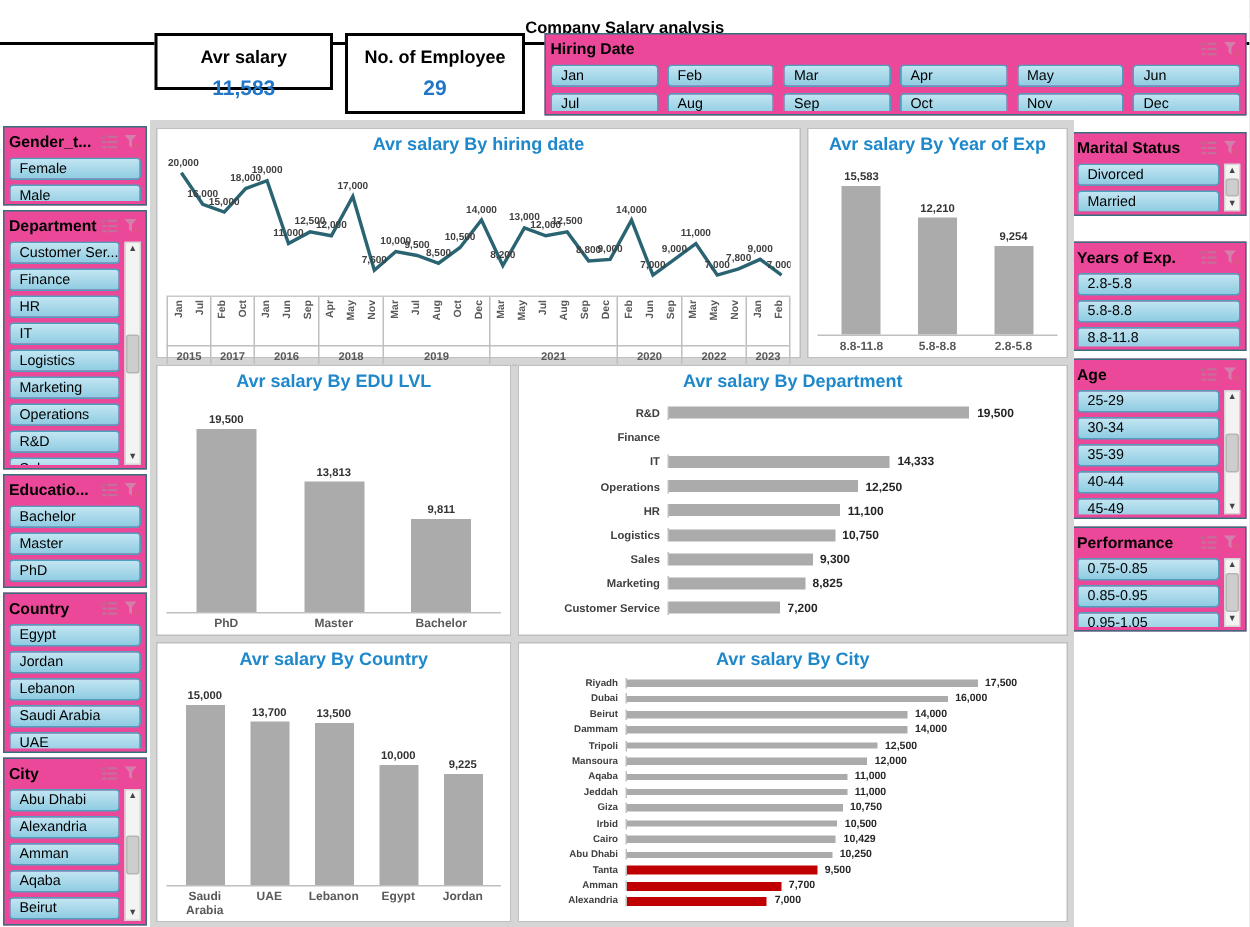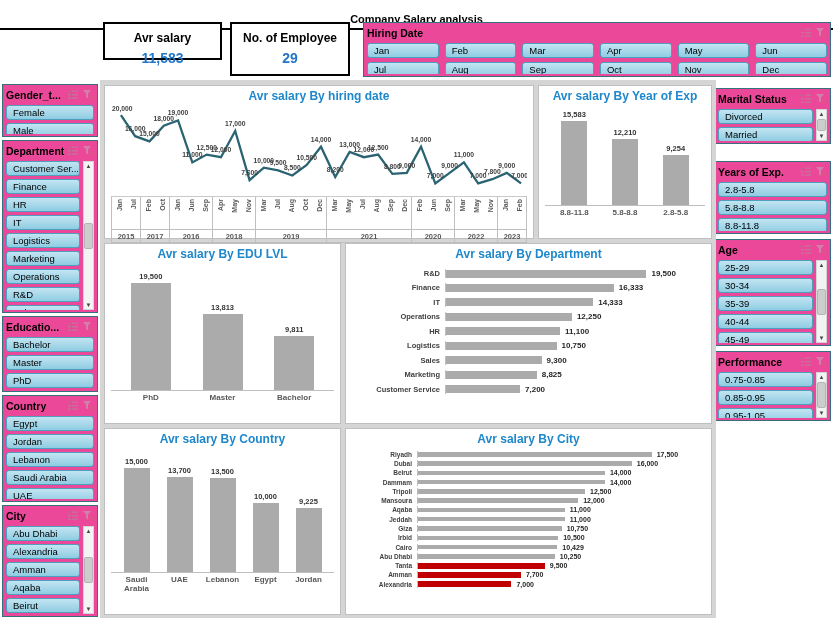--- a/index.html
+++ b/index.html
@@ -38,21 +38,21 @@
   #sl-edu{left:2px;top:316px;width:96px;height:76px;}
   #sl-country{left:2px;top:395px;width:96px;height:107px;}
   #sl-city{left:2px;top:505px;width:96px;height:112px;}
   #sl-marital{left:714px;top:88px;width:117px;height:56px;}
   #sl-years{left:714px;top:161px;width:117px;height:73px;}
   #sl-age{left:714px;top:239px;width:117px;height:107px;}
   #sl-perf{left:714px;top:351px;width:117px;height:70px;}
 
   
   #charts{position:absolute;left:100px;top:80px;width:616px;height:538px;background:#D5D5D5;}
-  .chart{position:absolute;background:#fff;border:1px solid #BFBFBF;box-sizing:border-box;display:flex;flex-direction:column;padding:2px 6px 20px;}
+  .chart{position:absolute;background:#fff;border:1px solid #BFBFBF;box-sizing:border-box;display:flex;flex-direction:column;padding:2px 6px 2px;}
   .ctitle{text-align:center;font-weight:bold;color:#1E88CB;font-size:12px;padding:2px 0 1px;flex:0 0 auto;line-height:1.05;}
   .chart-line{left:4px;top:5px;width:430px;height:154px;}
   .chart-yoe{left:438px;top:5px;width:174px;height:154px;}
   .chart-edu{left:4px;top:163px;width:237px;height:181px;}
   .chart-dept{left:245px;top:163px;width:367px;height:181px;}
   .chart-country{left:4px;top:348px;width:237px;height:187px;}
   .chart-city{left:245px;top:348px;width:367px;height:187px;}
 
   
   .lplot{flex:1;}
@@ -552,24 +552,20 @@
       <div class="hplot">
         <div class="hrow">
           <div class="hcat">R&amp;D</div>
           <div class="htrack">
             <div class="hbar" style="width: 78%; background: rgb(171, 171, 171);"></div>
             <span class="hval">19,500</span>
           </div>
         </div>
         <div class="hrow">
           <div class="hcat">Finance</div>
-          <div class="htrack">
-            <div class="hbar" style="width: 65.3%; background: rgb(171, 171, 171);"></div>
-            <span class="hval">16,333</span>
-          </div>
         </div>
         <div class="hrow">
           <div class="hcat">IT</div>
           <div class="htrack">
             <div class="hbar" style="width: 57.3%; background: rgb(171, 171, 171);"></div>
             <span class="hval">14,333</span>
           </div>
         </div>
         <div class="hrow">
           <div class="hcat">Operations</div>

